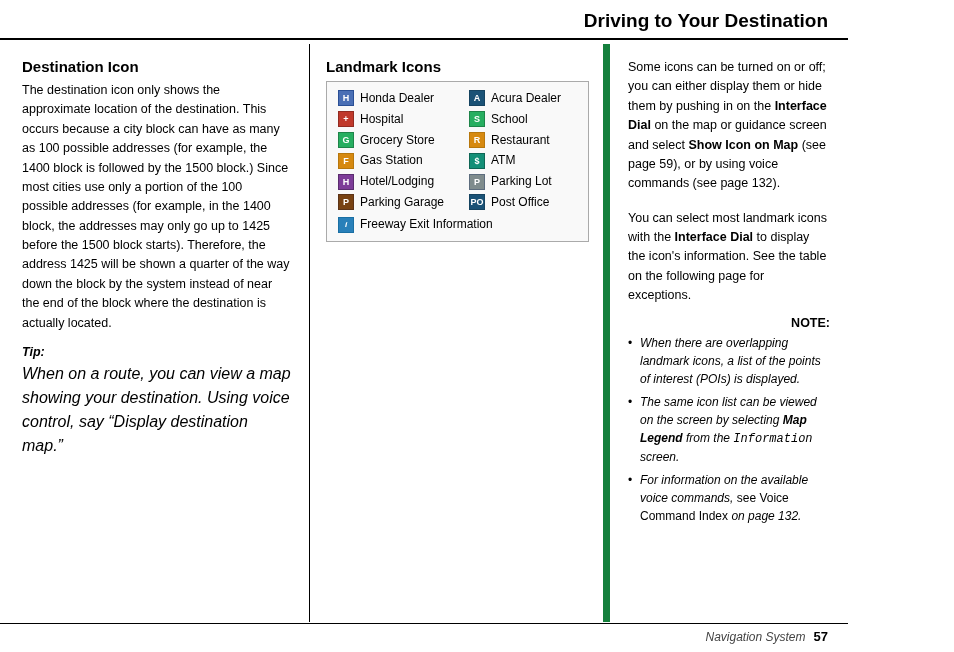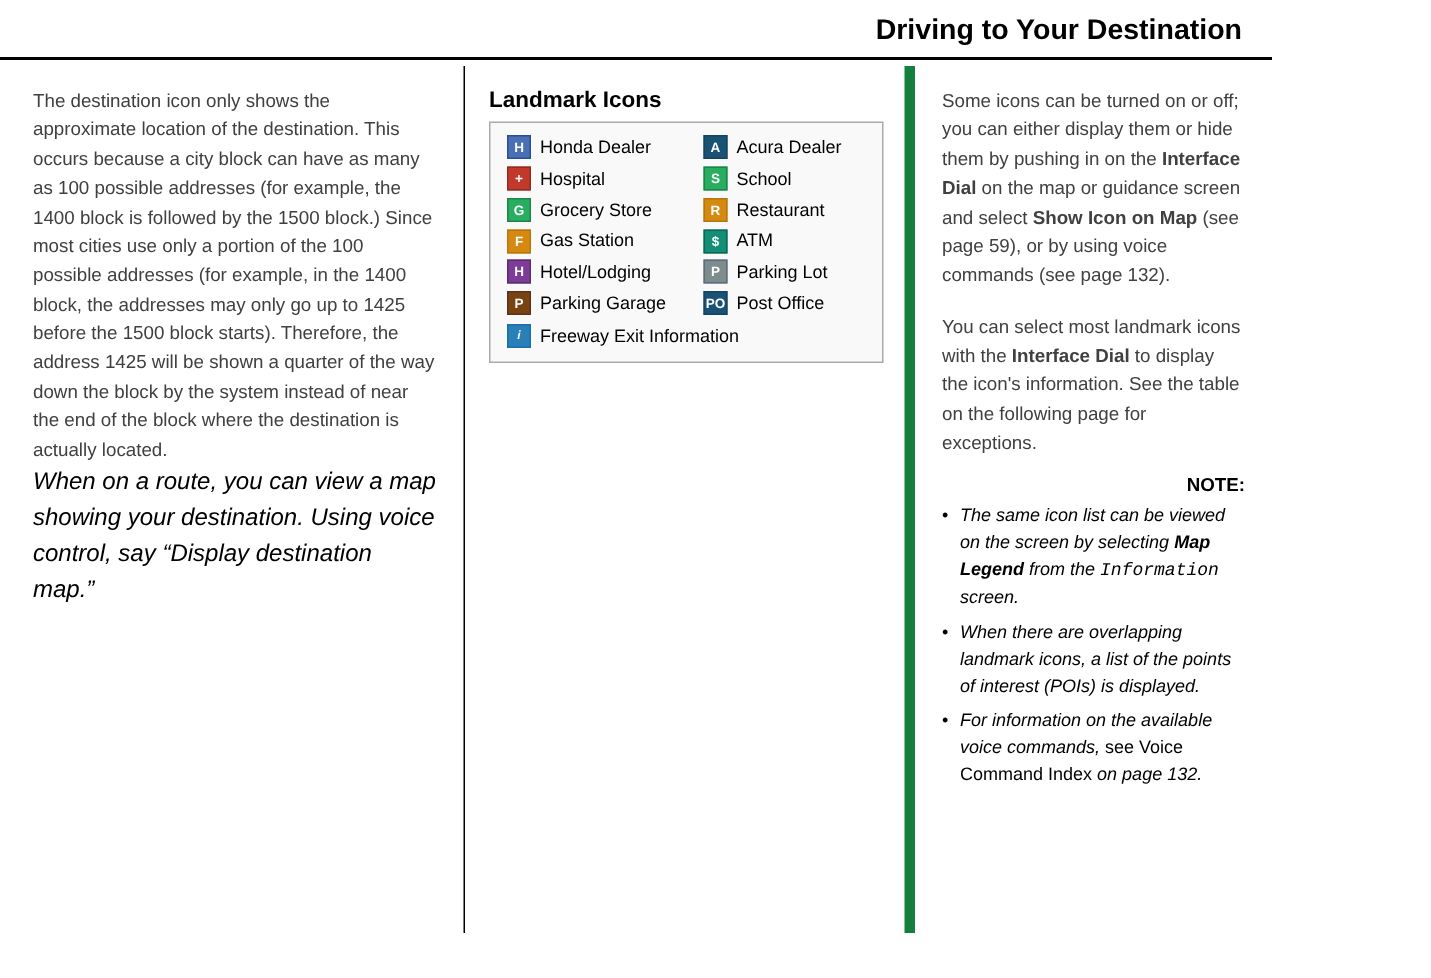--- a/index.html
+++ b/index.html
@@ -76,21 +76,21 @@
 
     .section-title {
       font-size: 15px;
       font-weight: bold;
       margin-bottom: 6px;
     }
 
     .body-text {
       font-size: 12.5px;
       line-height: 1.55;
-      color: #404040;
+      color: #000000;
     }
 
     .tip-label {
       font-style: italic;
       font-weight: bold;
       font-size: 12.5px;
       margin-top: 12px;
       margin-bottom: 3px;
     }
 
@@ -240,21 +240,23 @@
 
   <div class="top-border"></div>
 
   <div class="page-title-bar">
     <h1>Driving to Your Destination</h1>
   </div>
 
   <div class="content-area">
 
     <div class="left-column">
+      <div class="section-title">Destination Icon</div>
       <div class="body-text">The destination icon only shows the approximate location of the destination. This occurs because a city block can have as many as 100 possible addresses (for example, the 1400 block is followed by the 1500 block.) Since most cities use only a portion of the 100 possible addresses (for example, in the 1400 block, the addresses may only go up to 1425 before the 1500 block starts). Therefore, the address 1425 will be shown a quarter of the way down the block by the system instead of near the end of the block where the destination is actually located.</div>
+      <div class="tip-label">Tip:</div>
       <div class="tip-text">When on a route, you can view a map showing your destination. Using voice control, say “Display destination map.”</div>
     </div>
 
     <div class="middle-column">
       <div class="section-title">Landmark Icons</div>
 
       <div class="icons-grid">
         <table class="icons-table">
           <tbody>
             <tr>
@@ -307,27 +309,31 @@
         Some icons can be turned on or off; you can either display them or hide them by pushing in on the <span class="bold-inline">Interface Dial</span> on the map or guidance screen and select <span class="bold-inline">Show Icon on Map</span> (see page 59), or by using voice commands (see page 132).
       </p>
       <br>
       <p class="body-text">
         You can select most landmark icons with the <span class="bold-inline">Interface Dial</span> to display the icon's information. See the table on the following page for exceptions.
       </p>
 
       <div class="note-label">NOTE:</div>
       <ul class="note-list">
         <li>
-          <span class="italic-inline">The same icon list can be viewed on the screen by selecting </span><span class="bold-inline">Map Legend</span><span class="italic-inline"> from the </span><span style="font-family:'Courier New',monospace; font-size:12px; font-style:italic;">Information</span><span class="italic-inline"> screen.</span>
+          <span class="italic-inline">When there are overlapping landmark icons, a list of the points of interest (POIs) is displayed.</span>
         </li>
         <li>
-          <span class="italic-inline">When there are overlapping landmark icons, a list of the points of interest (POIs) is displayed.</span>
+          <span class="italic-inline">The same icon list can be viewed on the screen by selecting </span><span class="bold-inline">Map Legend</span><span class="italic-inline"> from the </span><span style="font-family:'Courier New',monospace; font-size:12px; font-style:italic;">Information</span><span class="italic-inline"> screen.</span>
         </li>
         <li>
           <span class="italic-inline">For information on the available voice commands, </span><span class="normal">see Voice Command Index </span><span class="italic-inline">on page 132.</span>
         </li>
       </ul>
     </div>
 
   </div>
 
+  <div class="page-footer">
+    <span class="footer-nav-label">Navigation System</span>
+    <span class="footer-page-num">57</span>
+  </div>
 
 </div>
 
 </body></html>

